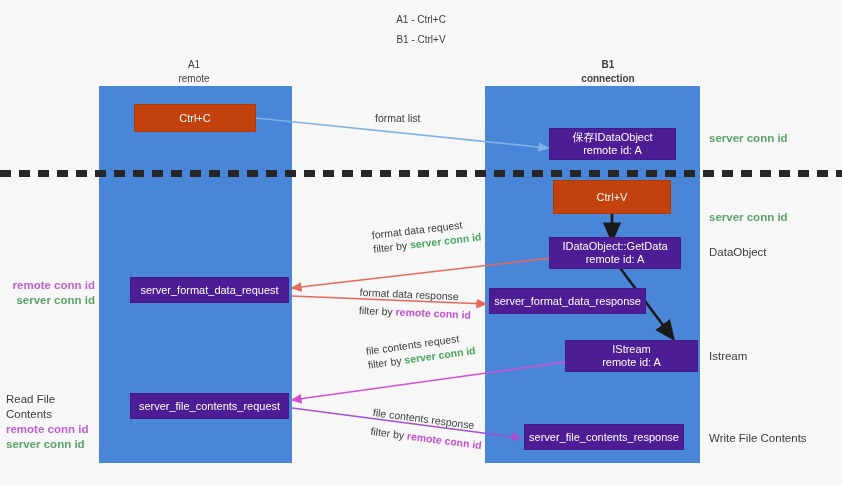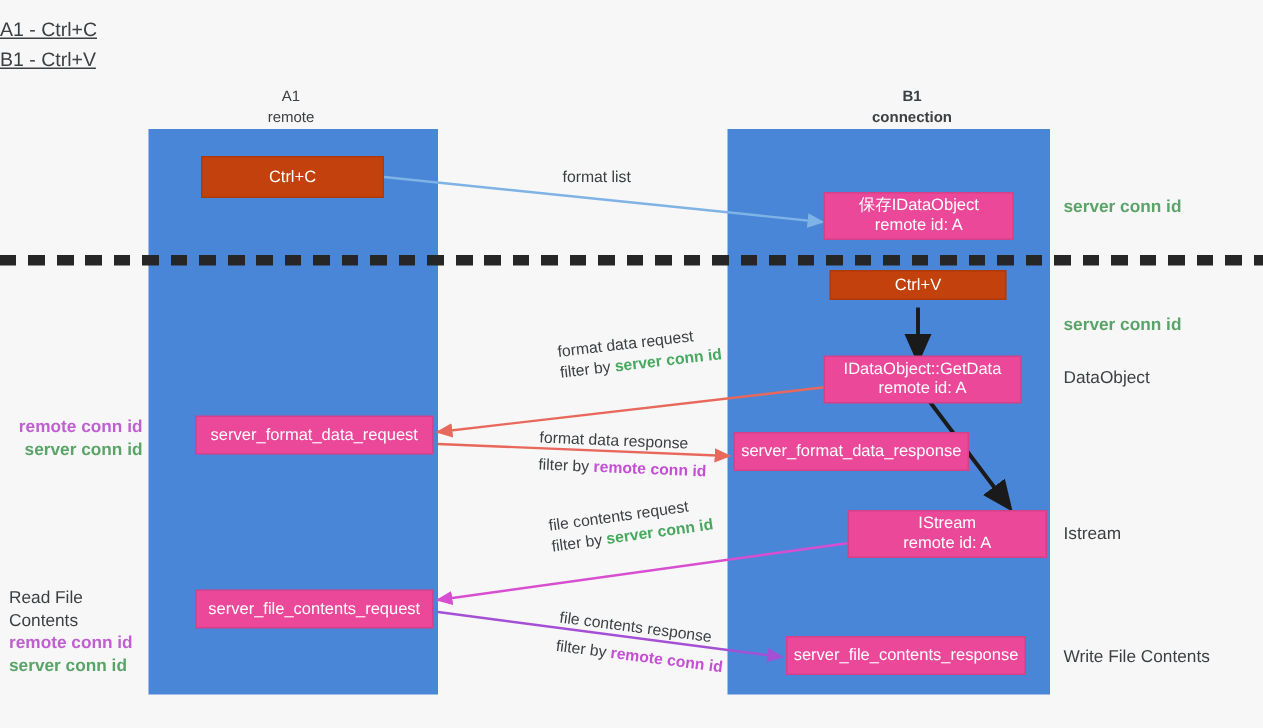--- a/index.html
+++ b/index.html
@@ -7,21 +7,21 @@
     width:842px;height:485px;
     background:#f7f7f7;
     font-family:"Liberation Sans","DejaVu Sans",sans-serif;
     overflow:hidden;
   }
   #stage{position:relative;width:842px;height:485px;}
 
   
   .title{
     position:absolute;left:0;top:10px;width:842px;
-    text-align:left;color:#3c4043;font-size:13px;line-height:20px;text-decoration:underline;
+    text-align:center;color:#3c4043;font-size:10px;line-height:20px;
   }
 
   
   .lane-head{
     position:absolute;text-align:center;color:#3c4043;
     font-size:10px;line-height:14px;
   }
 
   
   .lane{position:absolute;background:#4a86d8;}
@@ -34,21 +34,21 @@
 
   
   .node{
     position:absolute;box-sizing:border-box;
     display:flex;flex-direction:column;align-items:center;justify-content:center;
     color:#ffffff;font-size:11px;line-height:13px;text-align:center;
     border:1px solid rgba(0,0,0,.10);
   }
   .node.green{background:#77c princ;}
   .node.green{background:#c2410c;}
-  .node.orange{background:#ec4899;}
+  .node.orange{background:#4c1d95;}
   .node .l2{font-size:11px;}
 
   
   .anno{position:absolute;font-size:11.5px;line-height:15px;color:#3c4043;}
   .anno .green{color:#5aa469;font-weight:bold;}
   .anno .purple{color:#c05fd0;font-weight:bold;}
   .anno-strong{font-weight:bold;}
 
   
   .elabel{
@@ -122,21 +122,21 @@
 
   <div class="node green" style="left:134px;top:104px;width:122px;height:28px;">
     <div>Ctrl+C</div>
   </div>
 
   <div class="node orange" style="left:549px;top:128px;width:127px;height:32px;">
     <div>保存IDataObject</div>
     <div class="l2">remote id: A</div>
   </div>
 
-  <div class="node green" style="left:553px;top:180px;width:118px;height:20px;">
+  <div class="node green" style="left:553px;top:180px;width:118px;height:34px;">
     <div>Ctrl+V</div>
   </div>
 
   <div class="node orange" style="left:549px;top:237px;width:132px;height:32px;">
     <div>IDataObject::GetData</div>
     <div class="l2">remote id: A</div>
   </div>
 
   <div class="node orange" style="left:565px;top:340px;width:133px;height:32px;">
     <div>IStream</div>

